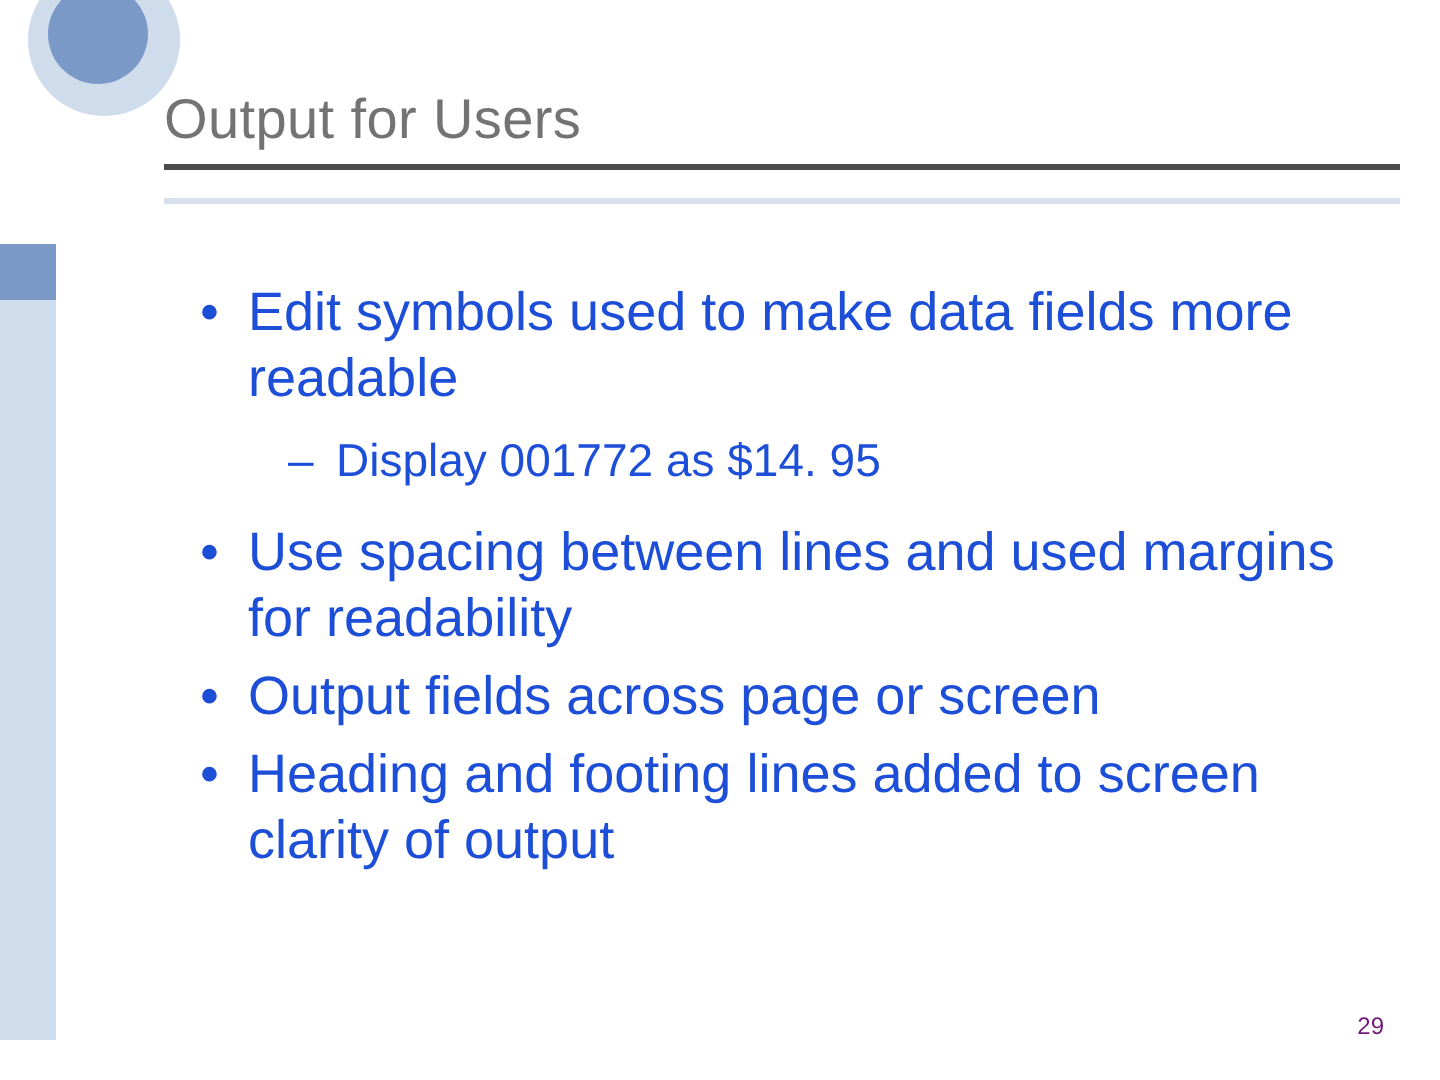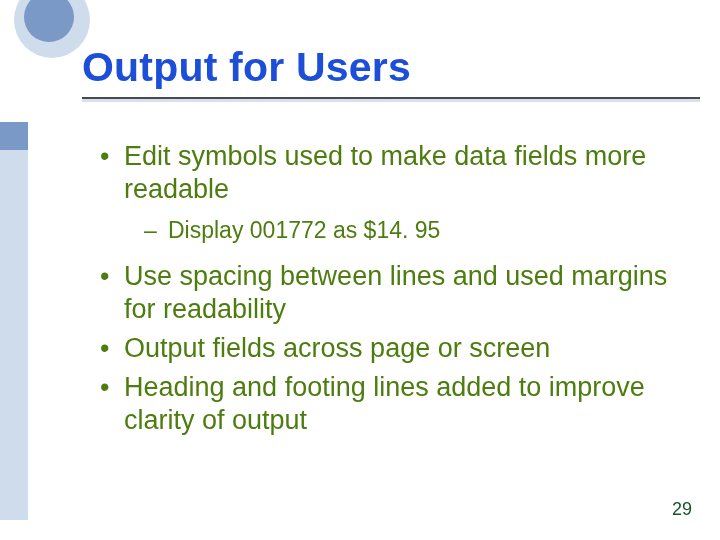--- a/index.html
+++ b/index.html
@@ -29,23 +29,23 @@
     border-radius: 50%;
     background: #7a99c7;
   }
   .title-area {
     position: absolute;
     top: 44px;
     left: 82px;
     right: 20px;
   }
   .title {
-    font-size: 41px;
-    font-weight: bold;
-    color: #1d4ed8;
+    font-size: 28px;
+    font-weight: normal;
+    color: #737373;
     letter-spacing: 0.2px;
     padding-bottom: 6px;
     border-bottom: 3px solid #4b4b4b;
   }
   .title-underline-light {
     position: absolute;
     left: 82px;
     right: 20px;
     top: 99px;
     height: 3px;
@@ -65,21 +65,21 @@
     top: 150px;
     width: 28px;
     height: 370px;
     background: #cfdceb;
   }
   .content {
     position: absolute;
     top: 140px;
     left: 96px;
     right: 40px;
-    color: #4d7c0f;
+    color: #1d4ed8;
   }
   ul.main-list {
     list-style: none;
   }
   ul.main-list > li {
     position: relative;
     padding-left: 28px;
     font-size: 27px;
     line-height: 1.22;
     margin-bottom: 6px;
@@ -107,22 +107,22 @@
     content: "–";
     position: absolute;
     left: 6px;
     top: 0;
     font-size: 23px;
   }
   .page-number {
     position: absolute;
     right: 28px;
     bottom: 20px;
-    font-size: 18px;
-    color: #14532d;
+    font-size: 12px;
+    color: #701a75;
   }
 </style>
 </head>
 <body>
 
 <div class="decor-circle-outer"></div>
 <div class="decor-circle-inner"></div>
 
 <div class="title-area">
   <div class="title">Output for Users</div>
@@ -142,18 +142,18 @@
         </li>
       </ul>
     </li>
     <li>
       <span>Use spacing between lines and used margins for readability</span>
     </li>
     <li>
       <span>Output fields across page or screen</span>
     </li>
     <li>
-      <span>Heading and footing lines added to improve clarity of output</span>
+      <span>Heading and footing lines added to screen clarity of output</span>
     </li>
   </ul>
 </div>
 
 <div class="page-number">29</div>
 
 </body></html>

